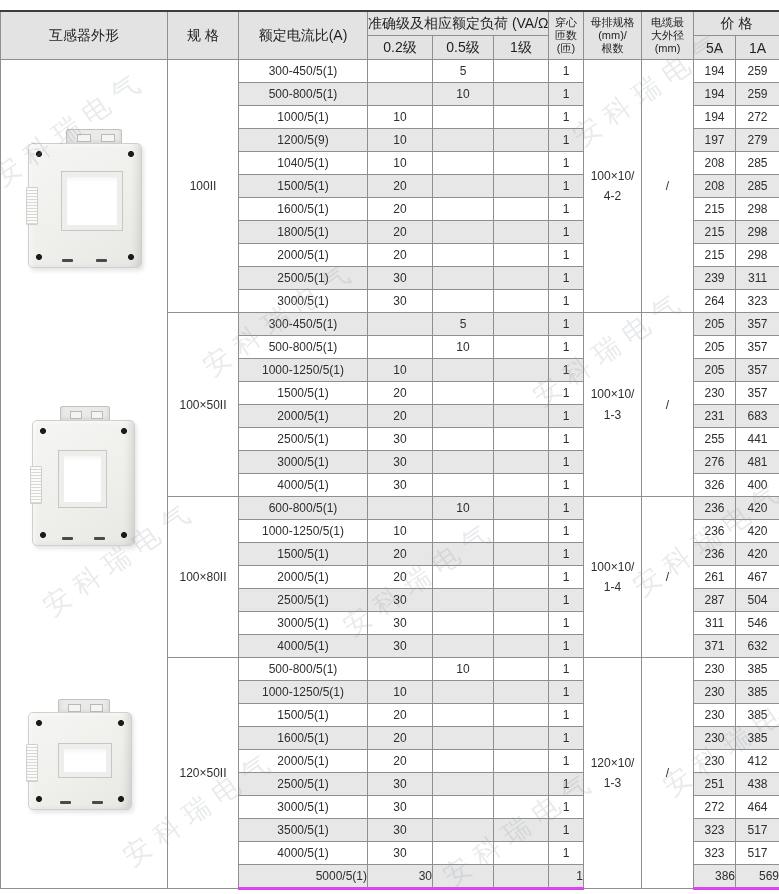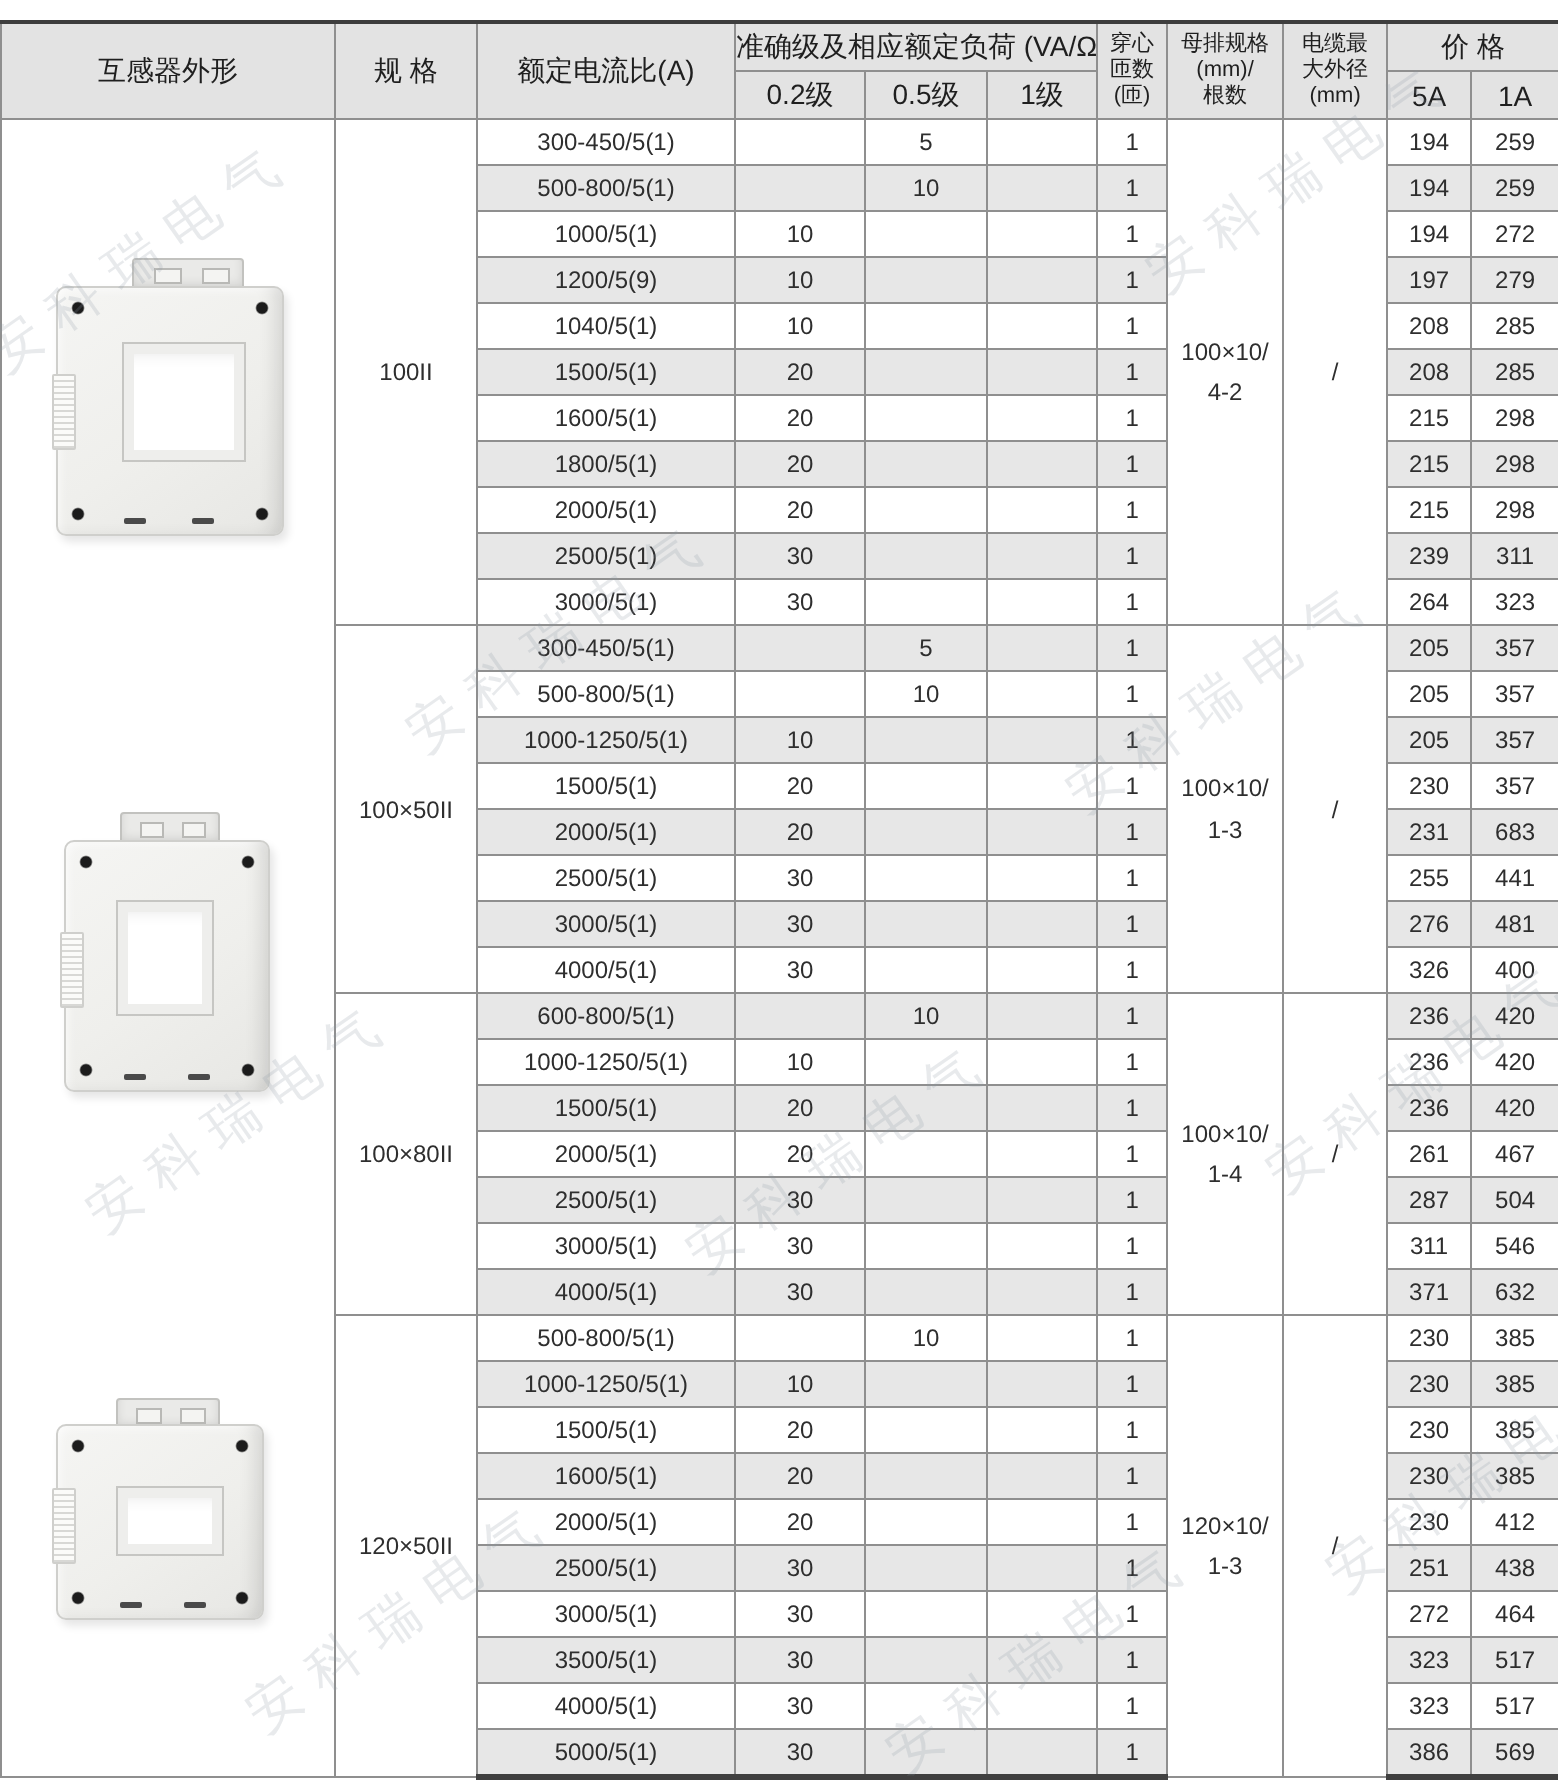--- a/index.html
+++ b/index.html
@@ -8,21 +8,21 @@
   
   table.spec{position:absolute;left:0;top:10px;width:779px;border-collapse:collapse;
              table-layout:fixed;font-size:12px;z-index:1;}
   .spec th,.spec td{border:1px solid #8f8f8f;text-align:center;vertical-align:middle;
                     padding:0;font-weight:normal;overflow:hidden;white-space:nowrap;}
   .spec thead th{background:#e3e3e3;height:23px;font-size:14px;color:#1f1f1f;}
   .spec thead tr:first-child th{border-top:2px solid #3d3d3d;}
   .spec thead .multi{font-size:11px;line-height:1.18;white-space:normal;}
   .spec tbody td{height:22px;background:#fff;}
   .spec tbody tr.alt td.s{background:#e7e7e7;}
-  .spec tbody tr:last-child td{border-bottom:3px solid #404040;}
+  .spec tbody tr:last-child td{border-bottom:3px solid #d946ef;text-align:right;}
   .spec td.busbar{font-size:12px;line-height:1.7;white-space:normal;}
   .spec td.turns{font-size:12px;}
   
   .photos{position:absolute;inset:0;z-index:2;pointer-events:none;}
   .ct{position:absolute;}
   .ct-shell{position:absolute;left:0;right:0;top:0;bottom:0;border:1px solid #cfcfcc;border-radius:5px;
     background:
       radial-gradient(circle at 10px 10px,#1c1c1c 2.6px,rgba(0,0,0,0) 3.4px),
       radial-gradient(circle at calc(100% - 10px) 10px,#1c1c1c 2.6px,rgba(0,0,0,0) 3.4px),
       radial-gradient(circle at 10px calc(100% - 10px),#1c1c1c 2.6px,rgba(0,0,0,0) 3.4px),

